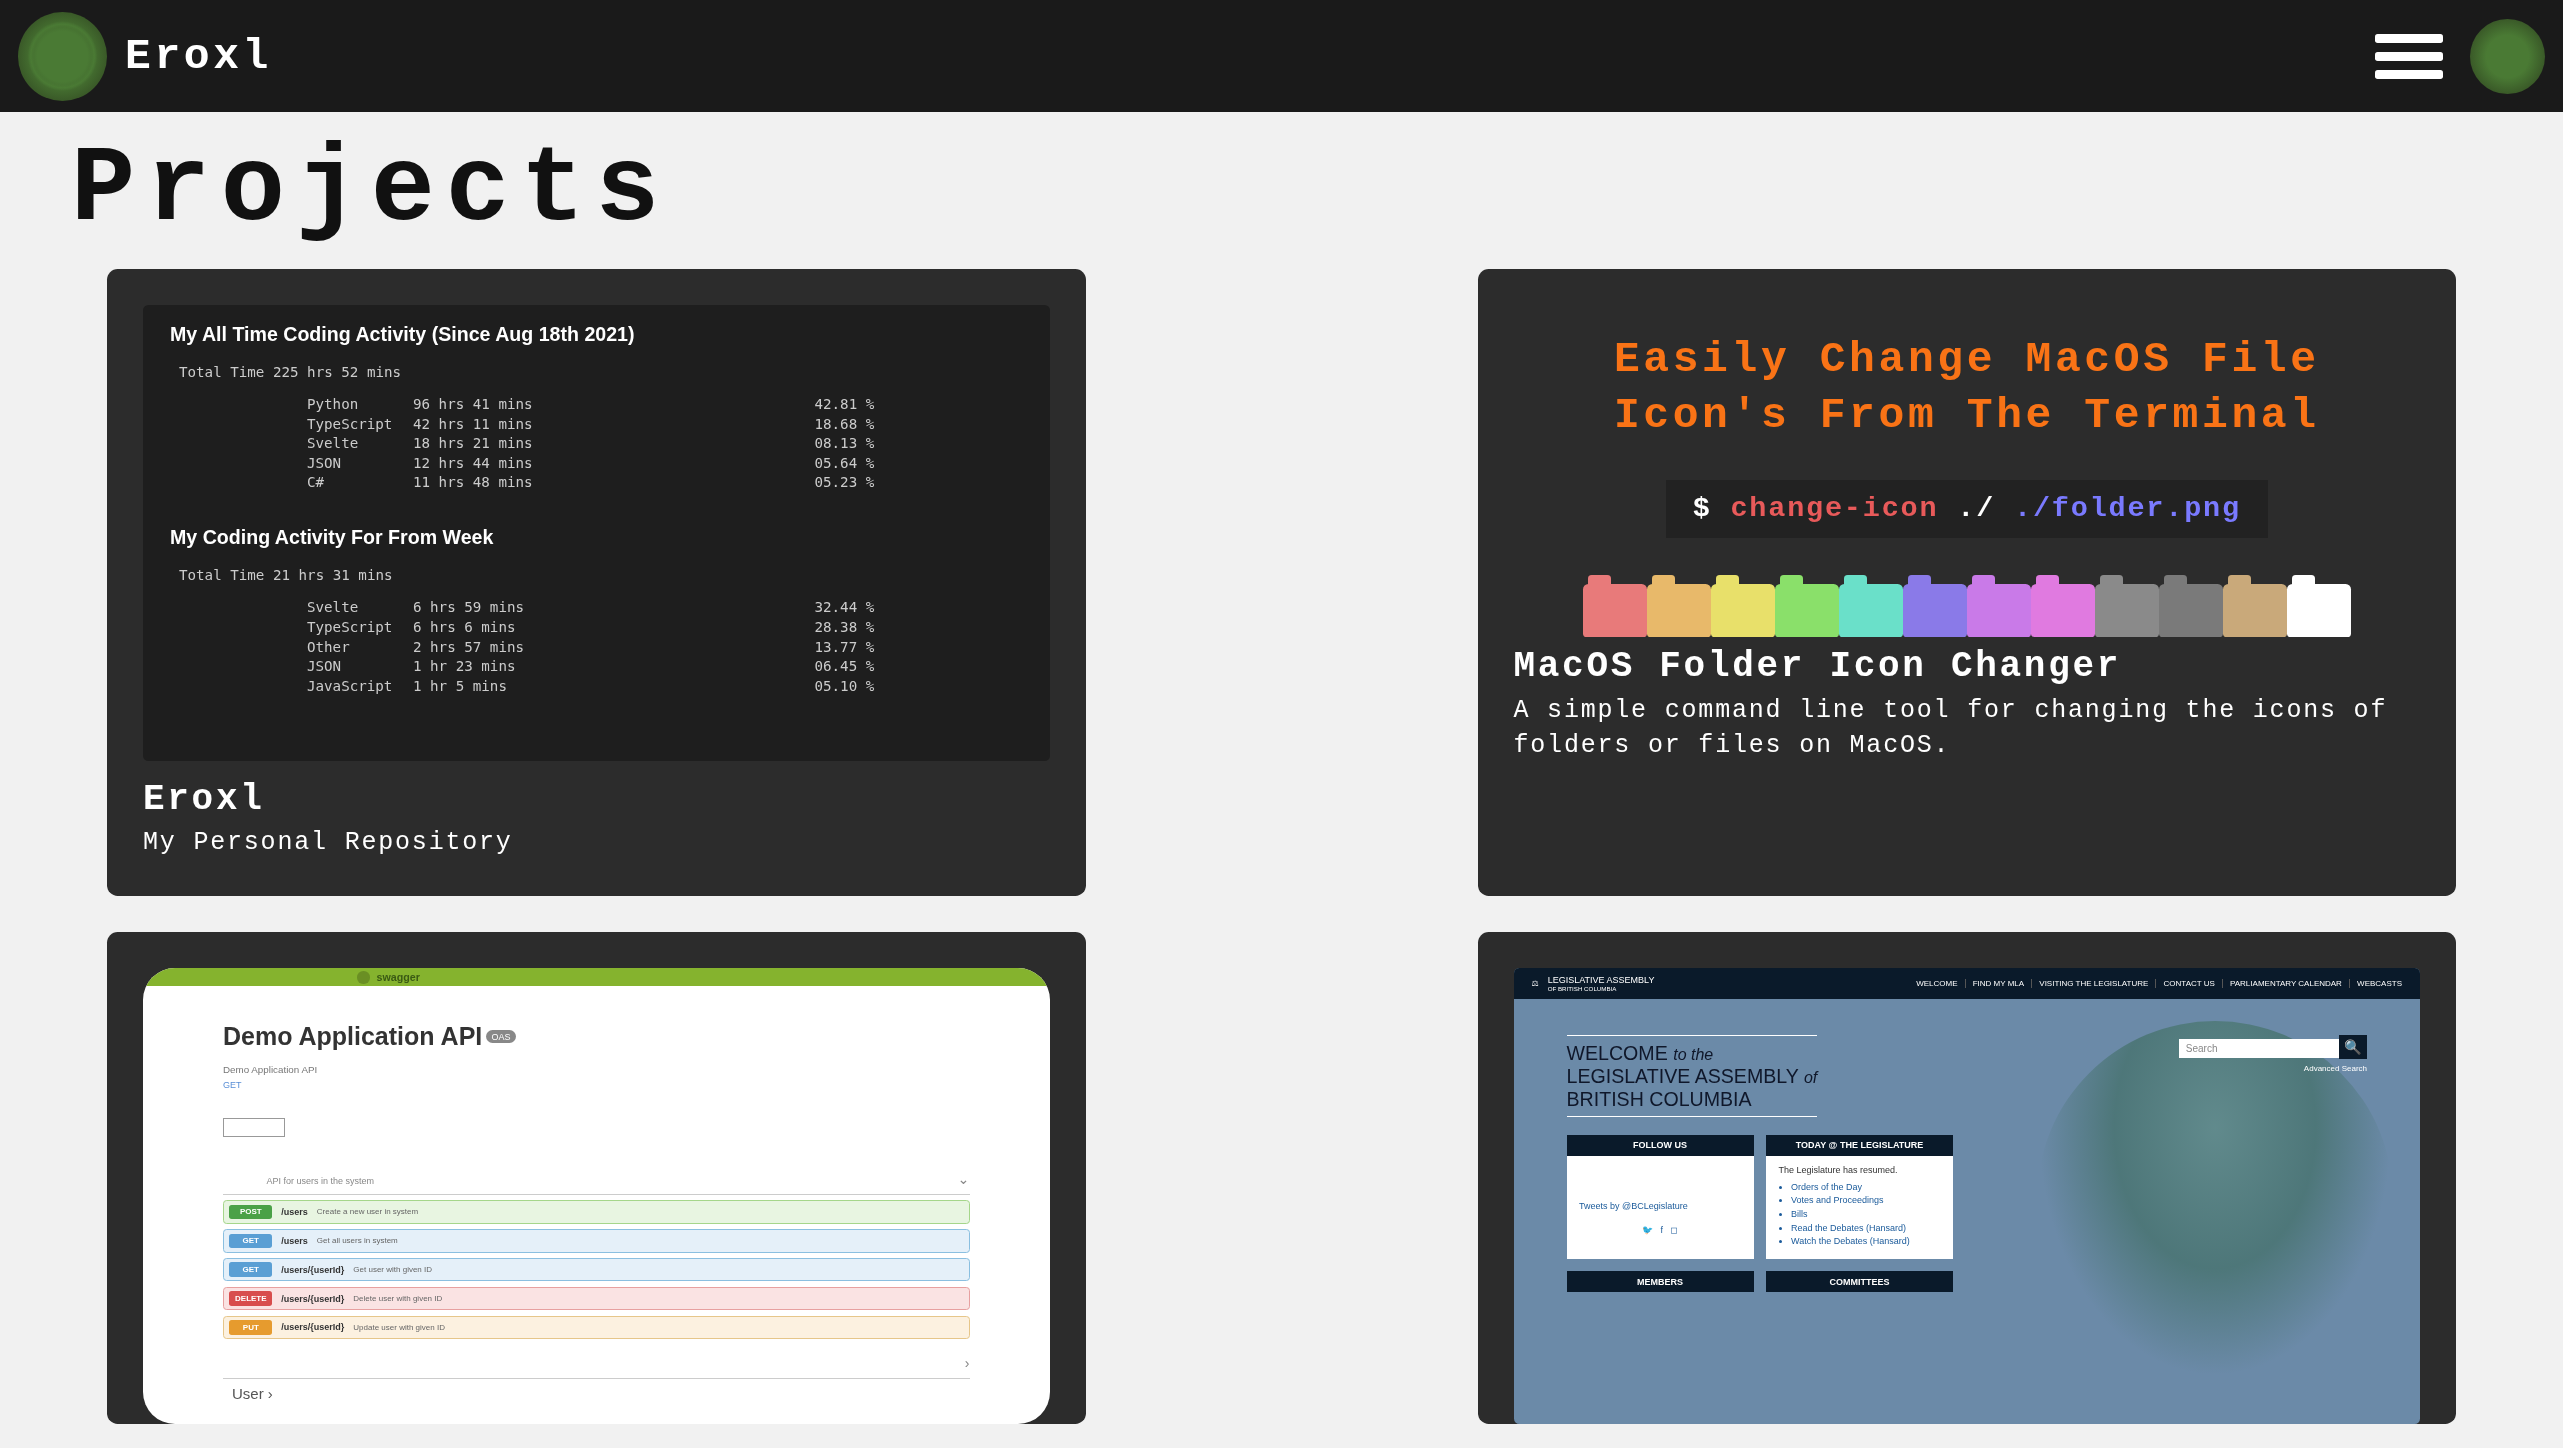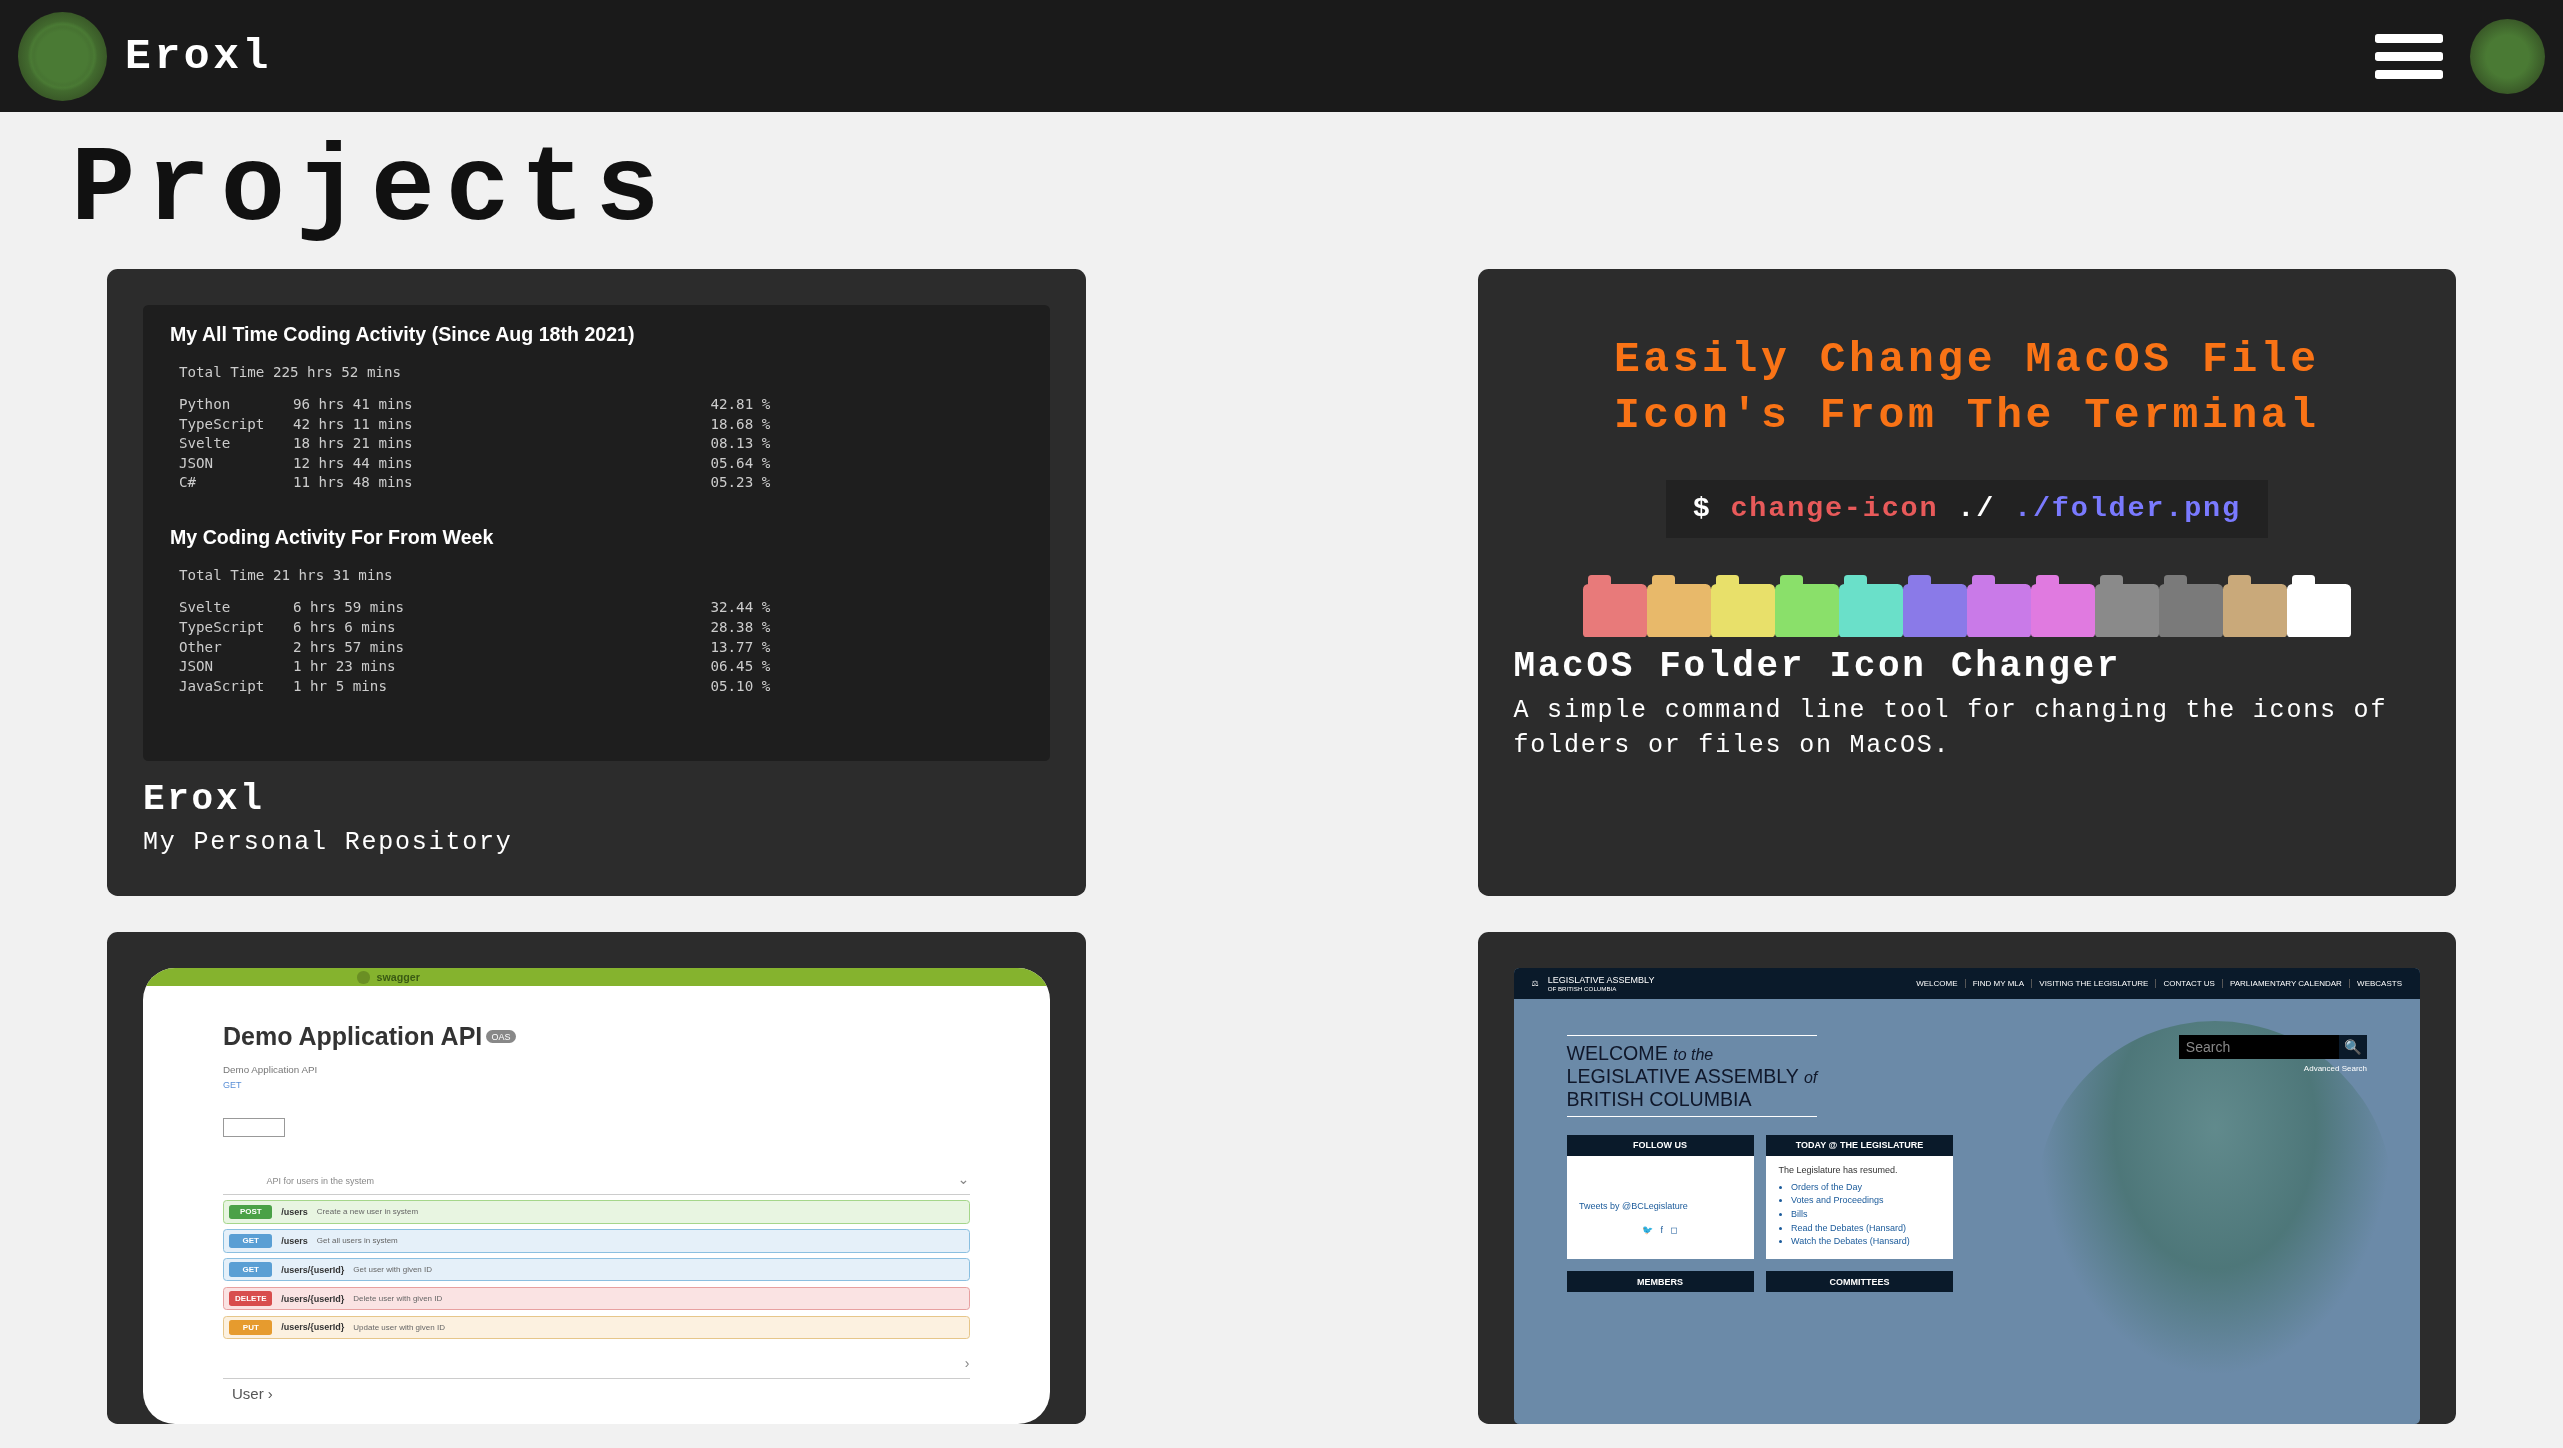--- a/index.html
+++ b/index.html
@@ -112,21 +112,22 @@
   font-size: 19.6px;
   font-weight: bold;
   margin-bottom: 18px;
 }
 .ca-total { margin: 10.7px 0 16px 9px; font-size: 14.2px; }
 .ca-row {
   display: flex;
   align-items: center;
   font-size: 14.2px;
   margin: 3.6px 0 3.6px 9px;
-  gap: 16px;
+  gap: 8px;
+  justify-content: center;
 }
 .ca-lang { width: 98px; }
 .ca-time { width: 151px; }
 .ca-bar {
   width: 222px;
   height: 12.5px;
   position: relative;
 }
 .ca-bar-fill {
   height: 100%;
@@ -301,23 +302,23 @@
 .bc-nav-links span:first-child { border: none; }
 .bc-hero { padding: 36px 53px 18px; position: relative; z-index: 2; }
 .bc-search {
   float: right;
   display: flex;
   align-items: flex-end;
   flex-direction: column;
   gap: 5.3px;
 }
 .bc-search-box {
-  background: #000000;
+  background: #ffffff;
   padding: 3.6px 7.1px;
-  font-size: 14px;
+  font-size: 10px;
   color: #888;
   width: 160px;
   display: inline-block;
 }
 .bc-search-icon {
   background: #0a1a2a;
   color: #fff;
   padding: 3.6px 5.3px;
   display: inline-block;
 }

